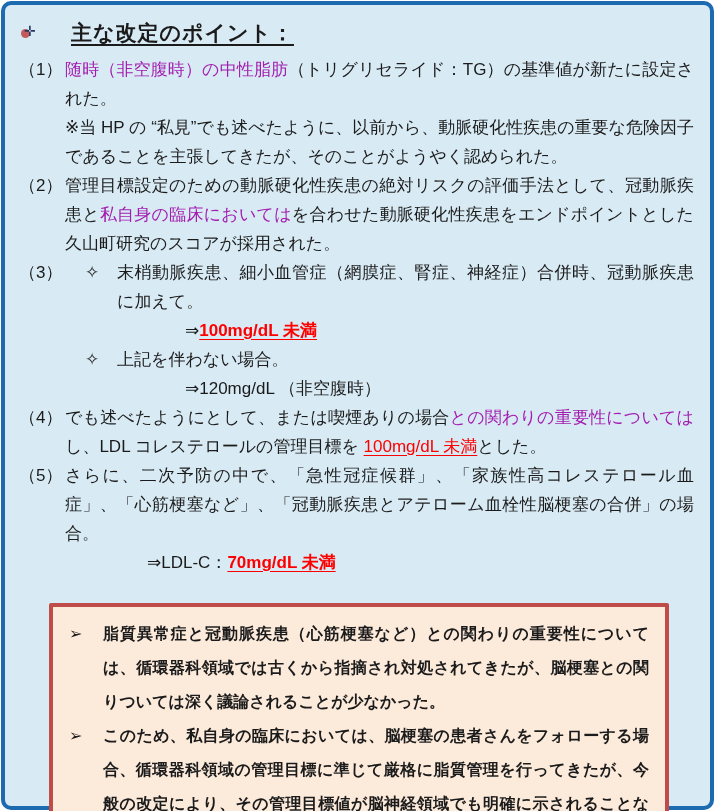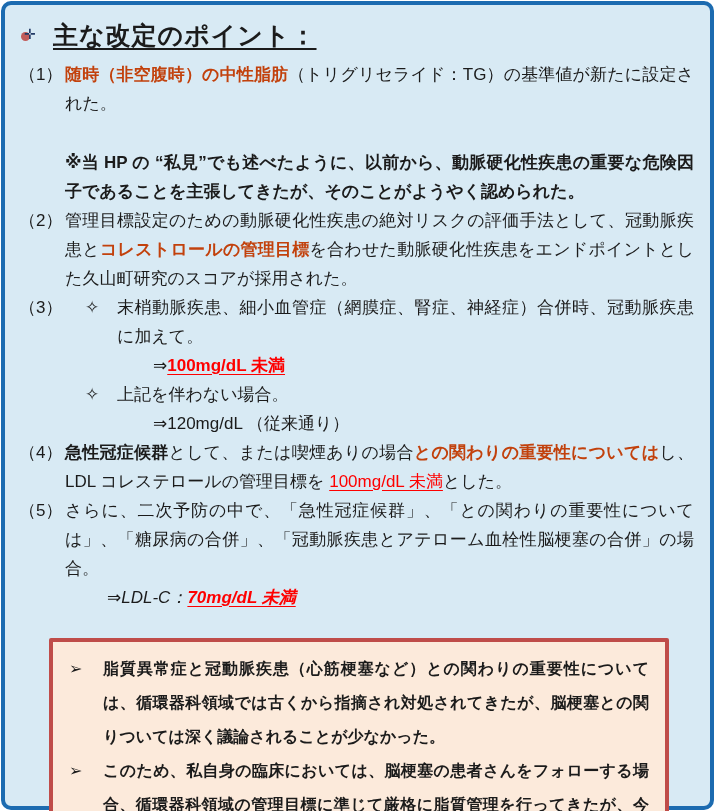--- a/index.html
+++ b/index.html
@@ -24,40 +24,40 @@
   .title-row{display:flex;align-items:center;margin:4px 0 8px 0;}
   .title-icon{position:relative;width:18px;height:18px;margin-left:2px;flex-shrink:0;}
   .title-icon .dot{
     position:absolute;left:0px;top:5px;width:9px;height:9px;border-radius:50%;
     background:#bf4d49;opacity:.9;
   }
   .title-icon .cross{
     position:absolute;left:3px;top:-1px;font-size:14px;color:#203864;font-weight:bold;
   }
   .title-text{
-    margin-left:14px;
-    font-size:25px;font-weight:bold;
+    margin-left:32px;
+    font-size:21px;font-weight:bold;
     text-decoration:underline;
     text-underline-offset:4px;
     letter-spacing:1px;
   }
   
   .item{display:flex;font-size:17px;line-height:29px;}
   .item .num{width:46px;flex-shrink:0;}
   .item .body{flex:1;text-align:justify;}
-  .rb{color:#c2410c;font-weight:bold;}
-  .b{font-weight:bold;margin-top:30px;}
+  .rb{color:#a21caf;font-weight:normal;}
+  .b{font-weight:normal;}
   .ru{color:#fe0000;text-decoration:underline;text-decoration-color:#fe0000;text-underline-offset:3px;}
   .rbu{color:#fe0000;font-weight:bold;text-decoration:underline;text-decoration-color:#fe0000;text-underline-offset:3px;}
   
   .sub{display:flex;margin-left:20px;}
   .sub .bullet{width:32px;flex-shrink:0;color:#1b1b1b;}
   .sub .sub-body{flex:1;text-align:justify;}
-  .arrow-line{margin-left:88px;}
-  .arrow-line-5{margin-left:42px;font-style:italic;}
+  .arrow-line{margin-left:120px;}
+  .arrow-line-5{margin-left:82px;}
   
   .note-box{
     margin:26px 0 0 30px;
     width:620px;
     box-sizing:border-box;
     background:#fceadb;
     border:4px solid #bf4c49;
     border-radius:2px;
     padding:10px 16px 12px 16px;
     font-size:16px;line-height:34px;
@@ -83,50 +83,50 @@
     <div class="item">
       <span class="num">（1）</span>
       <div class="body">
         <div><span class="rb">随時（非空腹時）の中性脂肪</span><span>（トリグリセライド：TG）の基準値が新たに設定された。</span></div>
         <div class="b">※当 HP の “私見”でも述べたように、以前から、動脈硬化性疾患の重要な危険因子であることを主張してきたが、そのことがようやく認められた。</div>
       </div>
     </div>
 
     <div class="item">
       <span class="num">（2）</span>
-      <div class="body"><span>管理目標設定のための動脈硬化性疾患の絶対リスクの評価手法として、冠動脈疾患と</span><span class="rb">コレストロールの管理目標</span><span>を合わせた動脈硬化性疾患をエンドポイントとした久山町研究のスコアが採用された。</span></div>
+      <div class="body"><span>管理目標設定のための動脈硬化性疾患の絶対リスクの評価手法として、冠動脈疾患と</span><span class="rb">私自身の臨床においては</span><span>を合わせた動脈硬化性疾患をエンドポイントとした久山町研究のスコアが採用された。</span></div>
     </div>
 
     <div class="item">
       <span class="num">（3）</span>
       <div class="body">
 
         <div class="sub">
           <span class="bullet">✧</span>
           <div class="sub-body">末梢動脈疾患、細小血管症（網膜症、腎症、神経症）合併時、冠動脈疾患に加えて。</div>
         </div>
         <div class="arrow-line"><span>⇒</span><span class="rbu">100mg/dL 未満</span></div>
 
         <div class="sub">
           <span class="bullet">✧</span>
           <div class="sub-body">上記を伴わない場合。</div>
         </div>
-        <div class="arrow-line"><span>⇒</span><span>120mg/dL （従来通り）</span></div>
+        <div class="arrow-line"><span>⇒</span><span>120mg/dL （非空腹時）</span></div>
       </div>
     </div>
 
     <div class="item">
       <span class="num">（4）</span>
-      <div class="body"><span class="b">急性冠症候群</span><span>として、または喫煙ありの場合</span><span class="rb">との関わりの重要性については</span><span>し、LDL コレステロールの管理目標を </span><span class="ru">100mg/dL 未満</span><span>とした。</span></div>
+      <div class="body"><span class="b">でも述べたように</span><span>として、または喫煙ありの場合</span><span class="rb">との関わりの重要性については</span><span>し、LDL コレステロールの管理目標を </span><span class="ru">100mg/dL 未満</span><span>とした。</span></div>
     </div>
 
     <div class="item">
       <span class="num">（5）</span>
       <div class="body">
-        <div>さらに、二次予防の中で、「急性冠症候群」、「との関わりの重要性については」、「糖尿病の合併」、「冠動脈疾患とアテローム血栓性脳梗塞の合併」の場合。</div>
+        <div>さらに、二次予防の中で、「急性冠症候群」、「家族性高コレステロール血症」、「心筋梗塞など」、「冠動脈疾患とアテローム血栓性脳梗塞の合併」の場合。</div>
         <div class="arrow-line-5"><span>⇒LDL-C：</span><span class="rbu">70mg/dL 未満</span></div>
       </div>
     </div>
 
     <div class="note-box">
       <div class="note-item">
         <span class="marker">➢</span>
         <div class="note-body">脂質異常症と冠動脈疾患（心筋梗塞など）との関わりの重要性については、循環器科領域では古くから指摘され対処されてきたが、脳梗塞との関りついては深く議論されることが少なかった。</div>
       </div>
       <div class="note-item">

